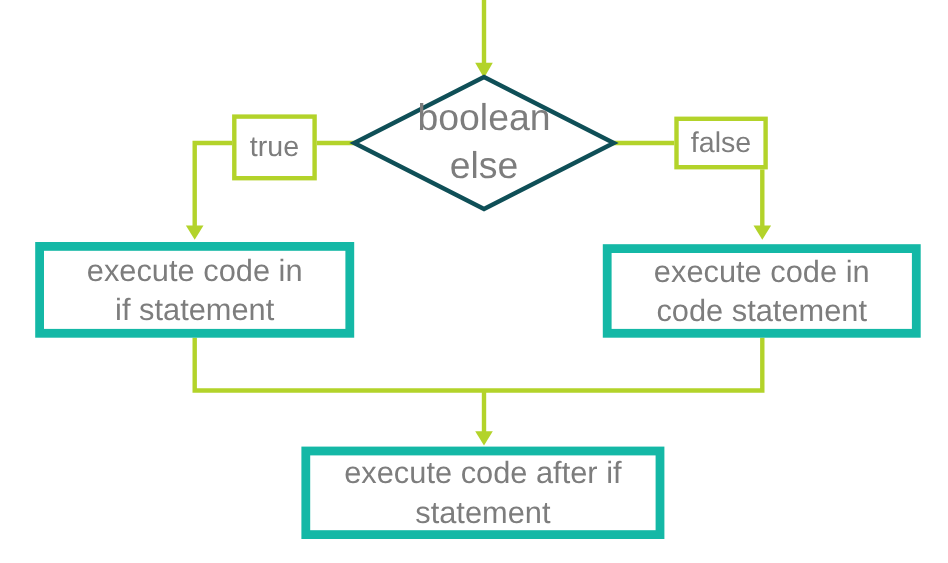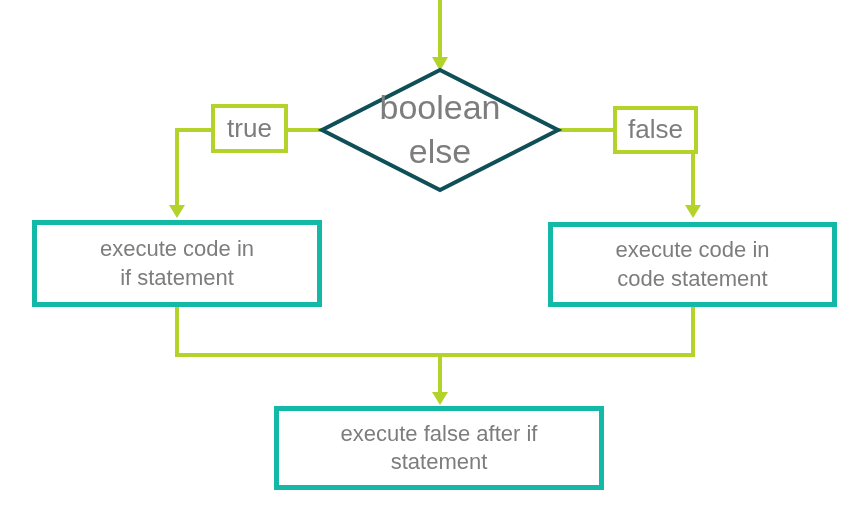--- a/index.html
+++ b/index.html
@@ -42,37 +42,37 @@
     flex-direction: column;
     align-items: center;
     justify-content: center;
     text-align: center;
     color: #7d7d7d;
     font-weight: 300;
     line-height: 1.28;
     background: #ffffff;
   }
   .node {
-    border: 5px solid #14b8a6;
-    font-size: 22px;
+    border: 8px solid #14b8a6;
+    font-size: 28px;
     align-items: center;
   }
   .branch-label {
     border: 4px solid #b3d32a;
     font-size: 26px;
   }
   .diamond-label {
     background: transparent;
     border: none;
     font-size: 34px;
   }
   .node-if     { left: 32px;  top: 220px; width: 290px; height: 87px; }
   .node-else   { left: 548px; top: 222px; width: 289px; height: 85px; }
   .node-after  { left: 274px; top: 406px; width: 330px; height: 84px; }
-  .label-true  { left: 211px; top: 104px; width: 77px;  height: 49px; }
+  .label-true  { left: 211px; top: 104px; width: 77px;  height: 60px; }
   .label-false { left: 613px; top: 106px; width: 85px;  height: 48px; }
   .diamond-label { left: 322px; top: 70px; width: 236px; height: 120px; }
 </style>
 </head>
 <body>
 
 <div class="canvas">
 
   <svg class="layer" width="862" height="512" viewBox="0 0 862 512">
 
@@ -107,17 +107,17 @@
 
   <div class="node node-if">
     <span>execute code in</span>
     <span>if statement</span>
   </div>
   <div class="node node-else">
     <span>execute code in</span>
     <span>code statement</span>
   </div>
   <div class="node node-after">
-    <span>execute false after if</span>
+    <span>execute code after if</span>
     <span>statement</span>
   </div>
 
 </div>
 
 </body></html>

